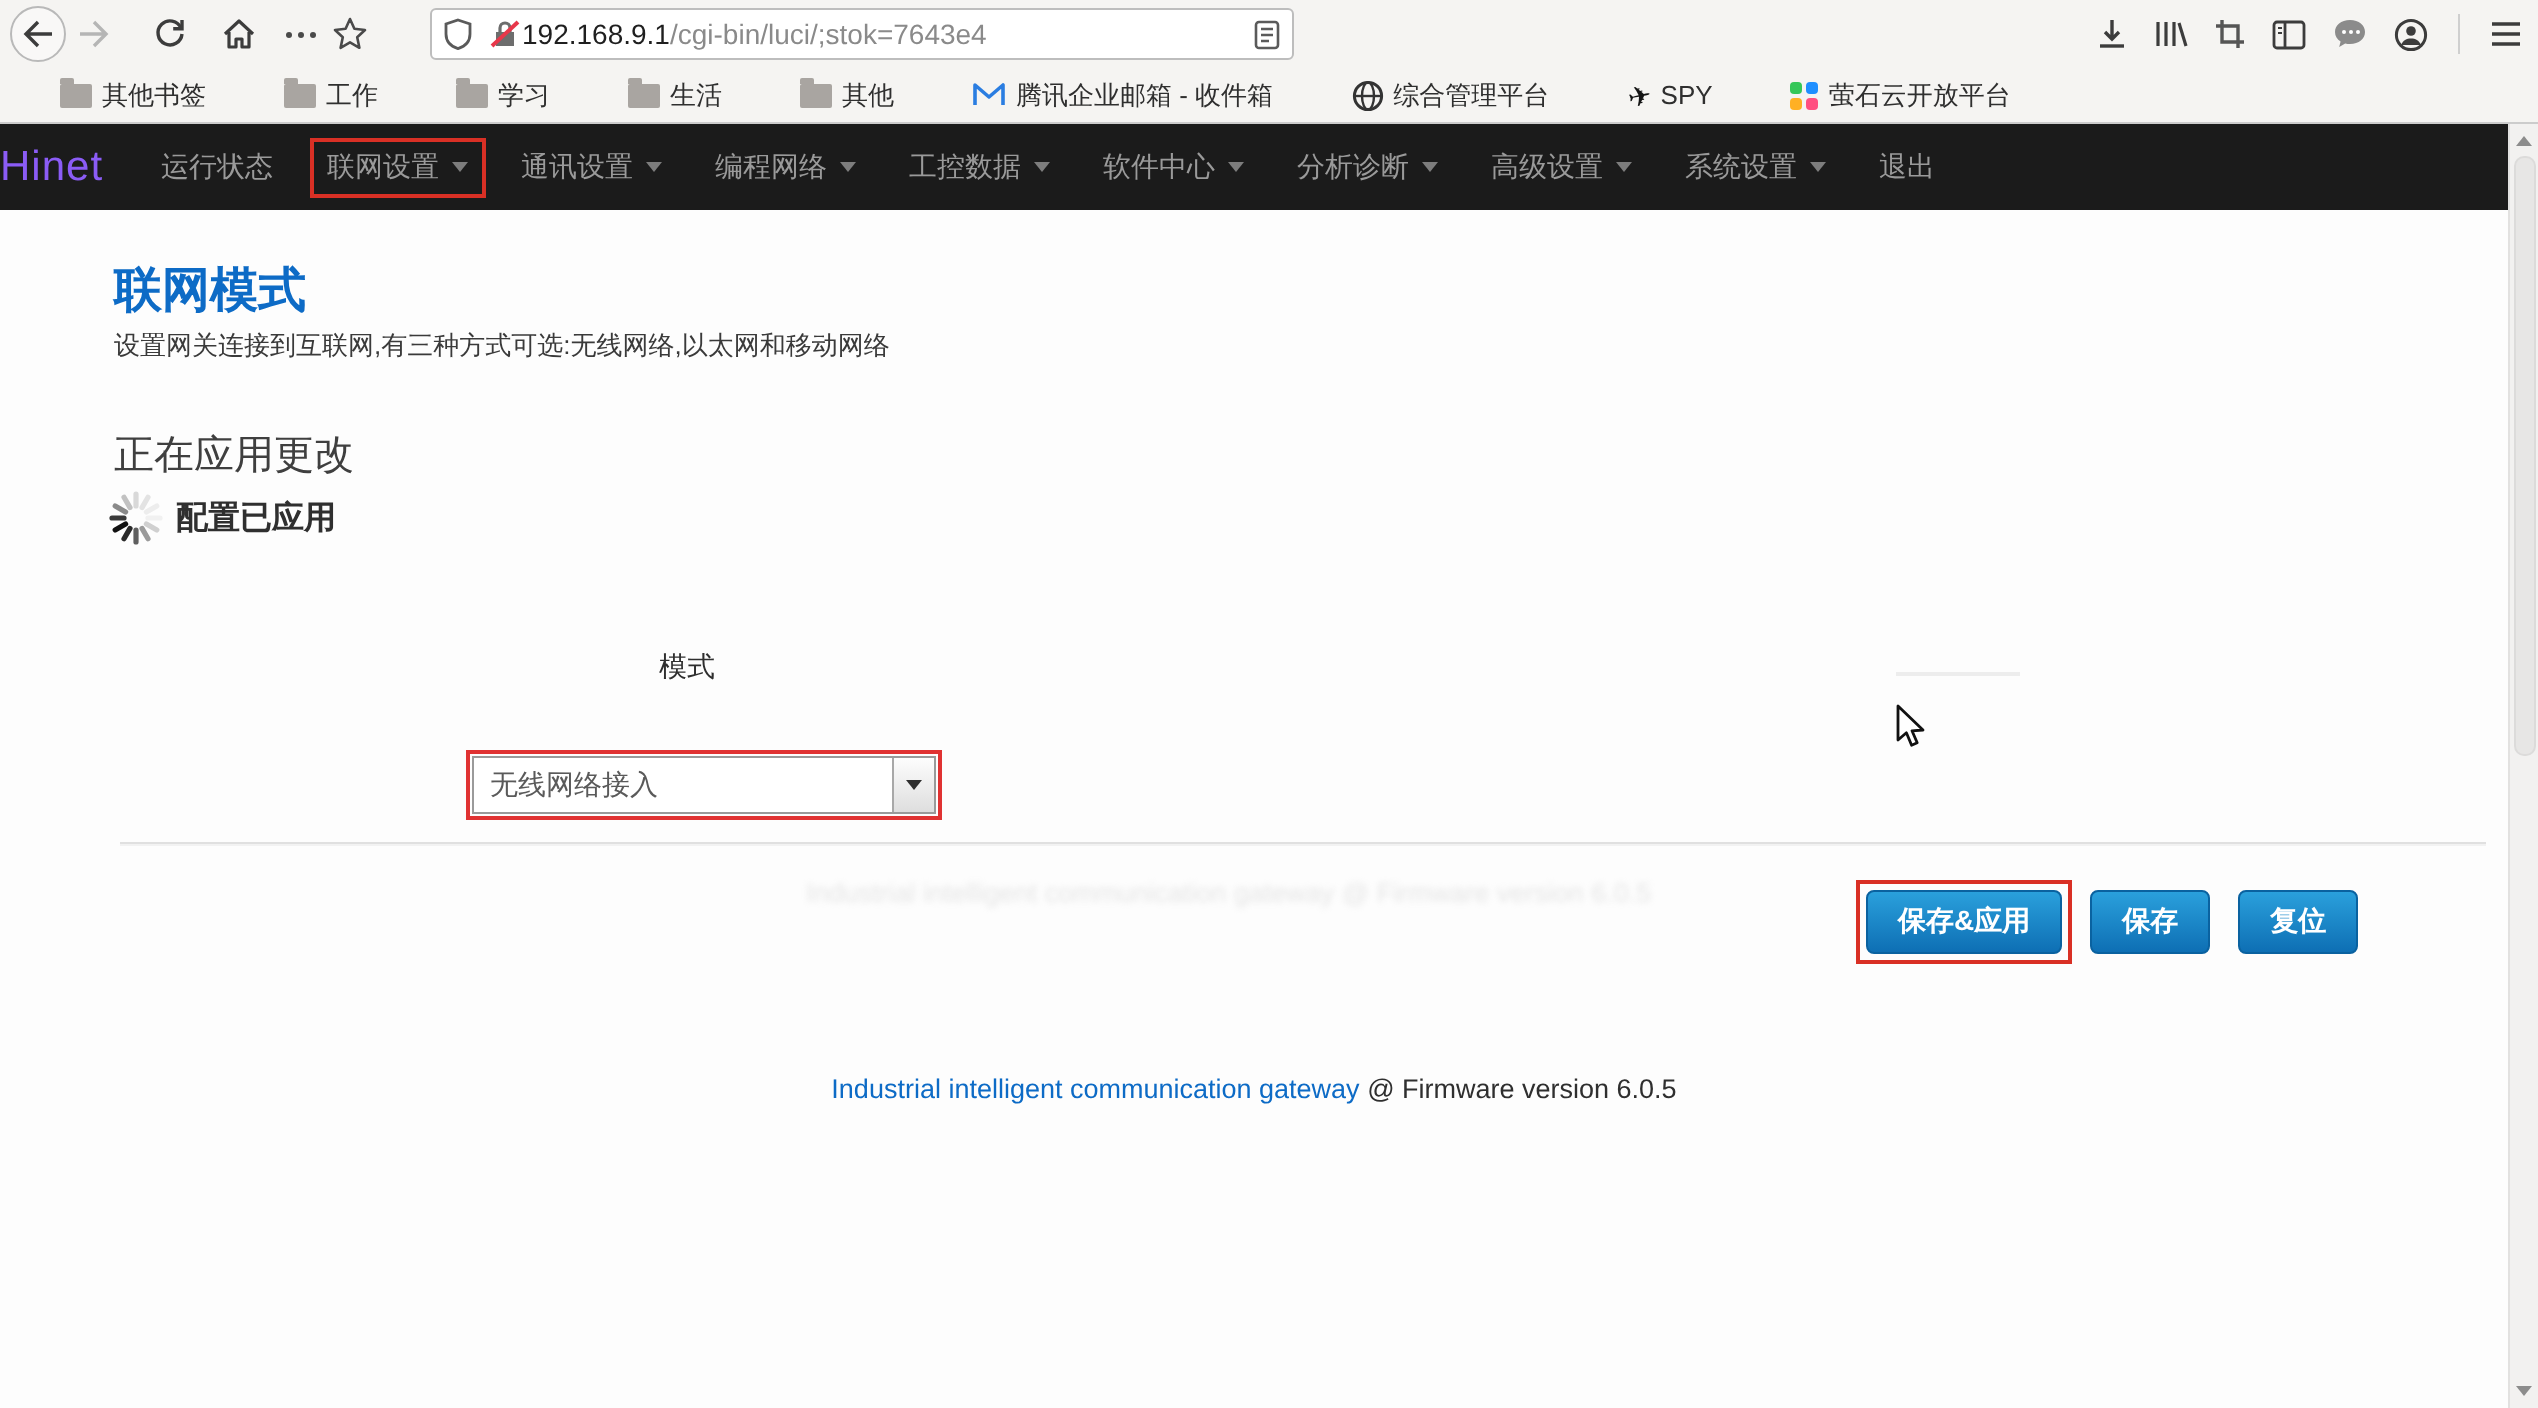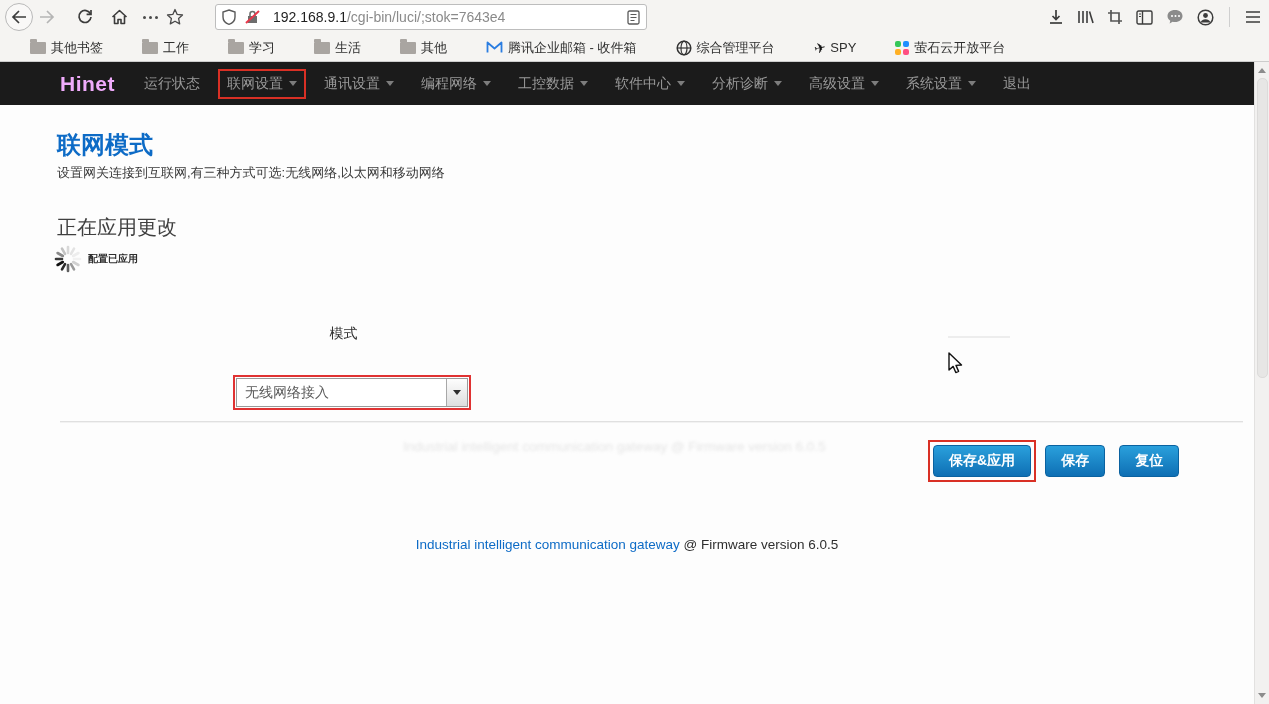--- a/index.html
+++ b/index.html
@@ -6,21 +6,21 @@
   html,body { width:1269px; height:704px; overflow:hidden; font-family:"Liberation Sans", sans-serif; background:#fff; }
   .stage { position:relative; width:1269px; height:704px; background:#fdfdfd; }
 
   
   .chrome { position:absolute; top:0; left:0; width:1269px; height:62px; background:#f5f4f2; border-bottom:1px solid #ccc; }
   .toolbar { position:absolute; top:0; left:0; width:1269px; height:34px; display:flex; align-items:center; }
   .nav-btn { display:flex; align-items:center; justify-content:center; width:28px; height:28px; color:#3c3c3c; }
   .back-circle { width:28px; height:28px; border:1px solid #b9b9b9; border-radius:50%; display:flex; align-items:center; justify-content:center; margin-left:5px; background:#f9f8f7; }
   .fwd { color:#b5b5b5; }
   .urlbar { position:absolute; left:215px; top:4px; width:432px; height:26px; background:#fff; border:1px solid #bdbdbd; border-radius:3px; display:flex; align-items:center; padding:0 6px; }
-  .url-text { flex:1; font-size:14px; white-space:nowrap; overflow:hidden; margin-left:12px;
+  .url-text { flex:1; font-size:14px; white-space:nowrap; overflow:hidden; margin-left:0;
       -webkit-mask-image:linear-gradient(90deg,#000 85%,transparent 99%); mask-image:linear-gradient(90deg,#000 85%,transparent 99%); }
   .url-host { color:#1f1f1f; }
   .url-path { color:#8a8a8a; }
   .dots3 { display:flex; gap:3px; margin:0 8px 0 10px; }
   .dots3 i { width:3px; height:3px; border-radius:50%; background:#4a4a4a; }
   .searchbar { position:absolute; left:712px; top:4px; width:214px; height:26px; background:#fff; border:1px solid #bdbdbd; border-radius:3px; display:flex; align-items:center; padding:0 7px; }
   .searchbar input { border:0; outline:0; font-size:13px; width:160px; margin-left:7px; background:transparent; font-family:"Liberation Sans",sans-serif; }
   .searchbar input::placeholder { color:#8f8f8f; }
   .tool-icons { position:absolute; right:8px; top:0; height:34px; display:flex; align-items:center; gap:13px; }
   .vsep { width:1px; height:20px; background:#cfcfcf; margin:0 2px; }
@@ -29,33 +29,33 @@
   .bookmarks { position:absolute; top:34px; left:0; width:1269px; height:27px; display:flex; align-items:center; padding-left:6px; gap:15px; }
   .bm { display:flex; align-items:center; gap:5px; font-size:13px; color:#2f2f2f; white-space:nowrap;padding-left:24px; }
   .bm-folder { width:16px; height:12px; background:#a9a5a1; border-radius:1px; position:relative; }
   .bm-folder::before { content:""; position:absolute; top:-3px; left:0; width:7px; height:3px; background:#a9a5a1; border-radius:1px 1px 0 0; }
   .plane { font-size:14px; color:#141414; display:inline-block; transform:rotate(-12deg); }
   .ez-grid { display:grid; grid-template-columns:6px 6px; grid-template-rows:6px 6px; gap:2px; }
   .ez-grid i { border-radius:2px; }
 
   
   .appnav { position:absolute; top:62px; left:0; width:1254px; height:43px; background:#1b1b1b; display:flex; align-items:center; }
-  .brand { color:#f0abfc; font-size:21px; font-weight:700; letter-spacing:0.5px; margin-left:60px; }
+  .brand { color:#8b5cf6; font-size:21px; font-weight:400; letter-spacing:0.5px; }
   .appnav-items { display:flex; align-items:center; margin-left:29px; gap:27px; }
   .nav-item { color:#9a9a9a; font-size:14px; display:flex; align-items:center; gap:6px; cursor:pointer; white-space:nowrap; }
   .caret { width:0; height:0; border-left:4px solid transparent; border-right:4px solid transparent; border-top:5px solid #7d7d7d; }
   .nav-item.hl { border:2px solid #d93025; padding:4px 7px; margin:-6px -9px; }
 
   
   .content { position:absolute; top:105px; left:0; width:1254px; height:599px; background:#fdfdfd; }
   .page-title { position:absolute; left:57px; top:24px; font-size:24px; font-weight:700; color:#0d6bc6; }
   .page-subtitle { position:absolute; left:57px; top:59px; font-size:13px; color:#3a3a3a; }
   .applying-heading { position:absolute; left:57px; top:109px; font-size:20px; color:#3f3f3f; font-weight:400; }
   .applying-row { position:absolute; left:54px; top:140px; display:flex; align-items:center; gap:6px; }
-  .applying-status { font-size:10px; font-weight:700; color:#2f2f2f; }
+  .applying-status { font-size:16px; font-weight:700; color:#2f2f2f; }
 
   .mode-row { position:absolute; left:236px; top:220px; display:flex; align-items:center;flex-direction:column; }
   .mode-label { font-size:14px; color:#2f2f2f; margin-right:17px; }
   .combo { width:232px; height:29px; background:#fff; border:1px solid #9a9a9a; display:flex; align-items:center; outline:2px solid #e03232; outline-offset:1px; cursor:pointer;margin-top:35px; }
   .combo-value { flex:1; font-size:14px; color:#5a5a5a; padding-left:8px; }
   .combo-btn { width:21px; height:27px; border-left:1px solid #a8a8a8; background:linear-gradient(#fdfdfd,#dedede); display:flex; align-items:center; justify-content:center; }
   .combo-arrow { width:0; height:0; border-left:4px solid transparent; border-right:4px solid transparent; border-top:5px solid #2e2e2e; }
 
   .divider { position:absolute; left:60px; top:316px; width:1183px; height:1px; background:#e0e0e0; box-shadow:0 1px 0 #f2f2f2; }
   .ghost-text { position:absolute; left:403px; top:334px; font-size:13.5px; color:#c7c7c7; filter:blur(1.6px); opacity:.45; white-space:nowrap; }

